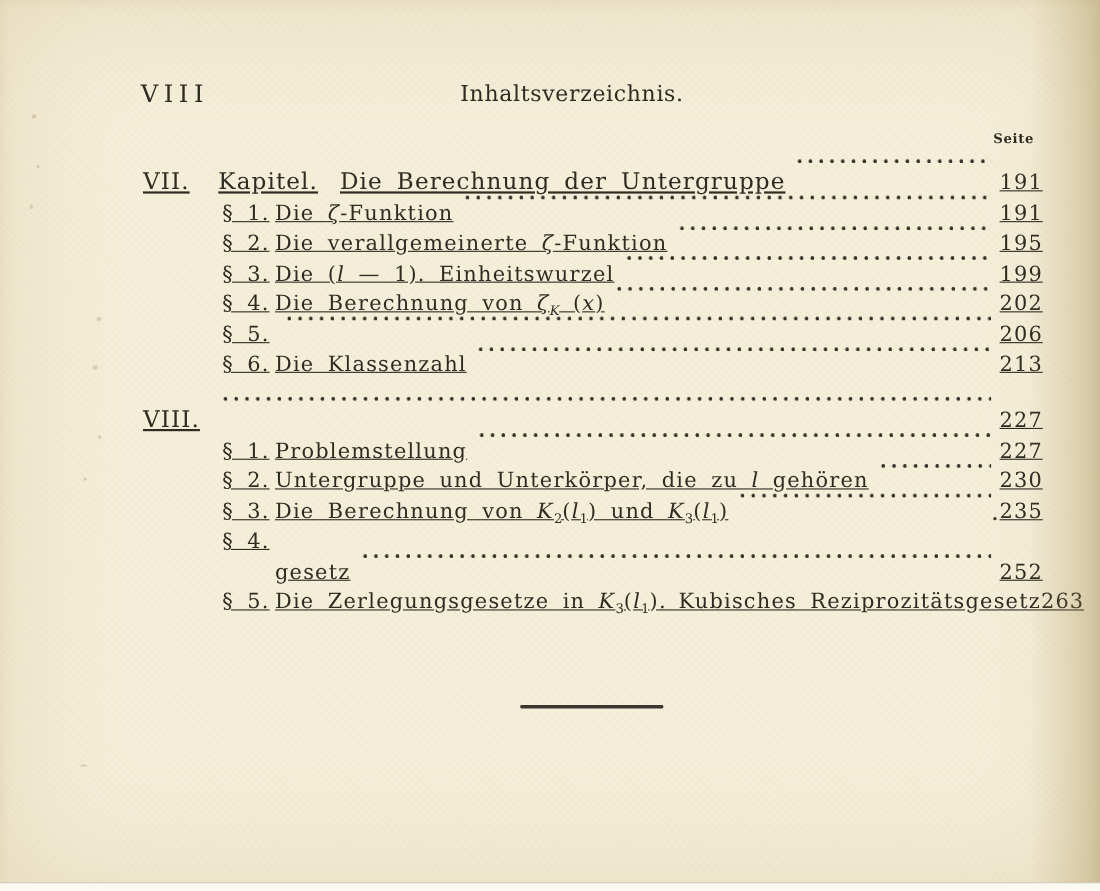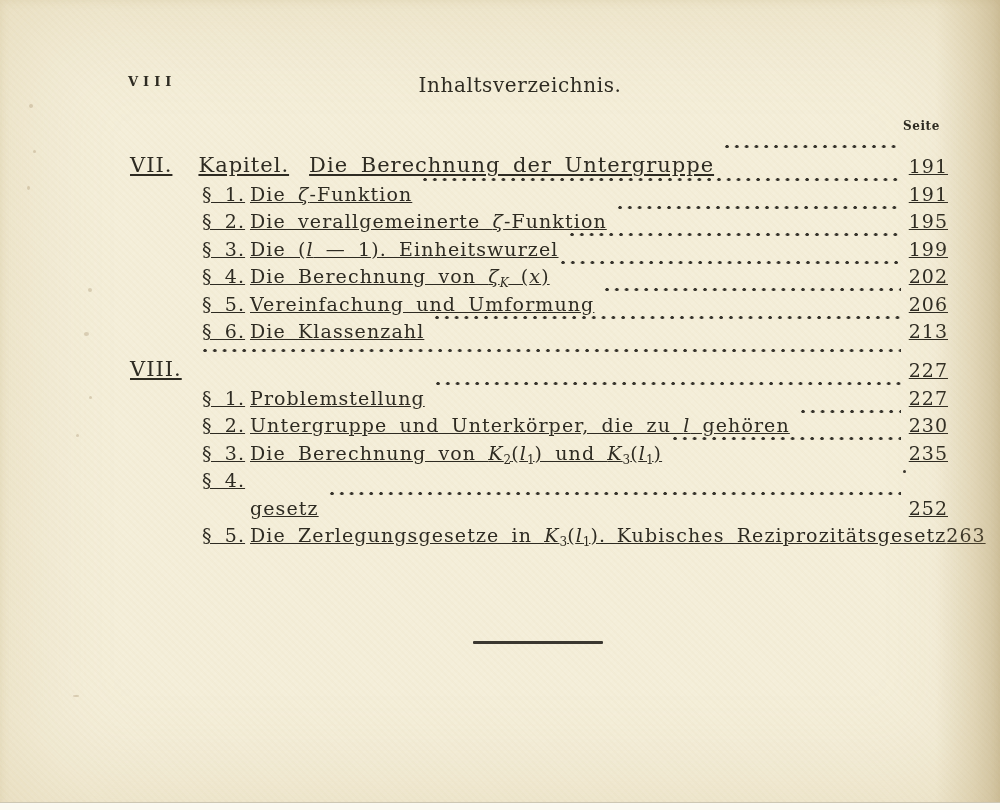--- a/index.html
+++ b/index.html
@@ -21,40 +21,40 @@
     background:linear-gradient(to right, rgba(168,142,86,0) 0%, rgba(168,142,86,0.20) 60%, rgba(150,124,70,0.32) 100%);
     pointer-events:none;
   }
   .bottom-strip{
     position:absolute;left:0;bottom:0;width:1000px;height:7px;
     background:#fbfaf2;
     border-top:1px solid rgba(120,104,60,0.35);
   }
   .folio{
     position:absolute;left:128px;top:74px;
-    font-size:13px;letter-spacing:5px;font-weight:bold;
+    font-size:22px;letter-spacing:5px;font-weight:normal;
   }
   .doc-heading{
     position:absolute;left:0;top:73px;width:1040px;text-align:center;
     font-size:20px;letter-spacing:0.6px;word-spacing:2px;
   }
   .seite-label{
     position:absolute;left:848px;top:119px;width:92px;text-align:right;
     font-size:12px;font-weight:bold;letter-spacing:0.6px;
   }
   .toc{
     position:absolute;left:130px;top:144px;width:818px;
   }
   .row{
     display:flex;align-items:flex-end;height:27.5px;
     font-size:19px;letter-spacing:1.1px;word-spacing:5px;
     white-space:nowrap;position:relative;text-decoration:underline;
   }
   .row.chapter{height:33px;font-size:21px;letter-spacing:1px;}
-  .row.chapter-gap{margin-top:6px;}
+  .row.chapter-gap{margin-top:18px;}
   .chap-num{display:inline-block;margin-right:10px;}
   .chap-prefix{display:inline-block;margin-right:20px;margin-left:16px;}
   .marker{display:inline-block;width:48px;margin-left:72px;flex:none;}
   .cont-indent{display:inline-block;width:120px;flex:none;}
   .ttl{flex:none;}
   .ttl i{font-style:italic;}
   sub.sb{font-size:12px;line-height:0;vertical-align:-4px;letter-spacing:0;}
   .leader{
     flex:1 1 auto;height:5px;margin:0 8px -1px 10px;align-self:baseline;
     background-image:radial-gradient(circle at 3px 2.6px, #35322a 1.45px, rgba(0,0,0,0) 1.95px);
@@ -110,21 +110,20 @@
         <span class="pageno">199</span>
       </div>
       <div class="row">
         <span class="marker">§ 4.</span>
         <span class="ttl"><span>Die Berechnung von </span><i>ζ</i><sub class="sb" style="font-style: italic;">K</sub><span> (</span><i>x</i><span>)</span></span>
         <span class="leader"></span>
         <span class="pageno">202</span>
       </div>
       <div class="row">
         <span class="marker">§ 5.</span>
-        <span class="ttl"><span>Vereinfachung und Umformung</span></span>
         <span class="leader"></span>
         <span class="pageno">206</span>
       </div>
       <div class="row">
         <span class="marker">§ 6.</span>
         <span class="ttl"><span>Die Klassenzahl</span></span>
         <span class="leader"></span>
         <span class="pageno">213</span>
       </div>
       <div class="row chapter chapter-gap">

